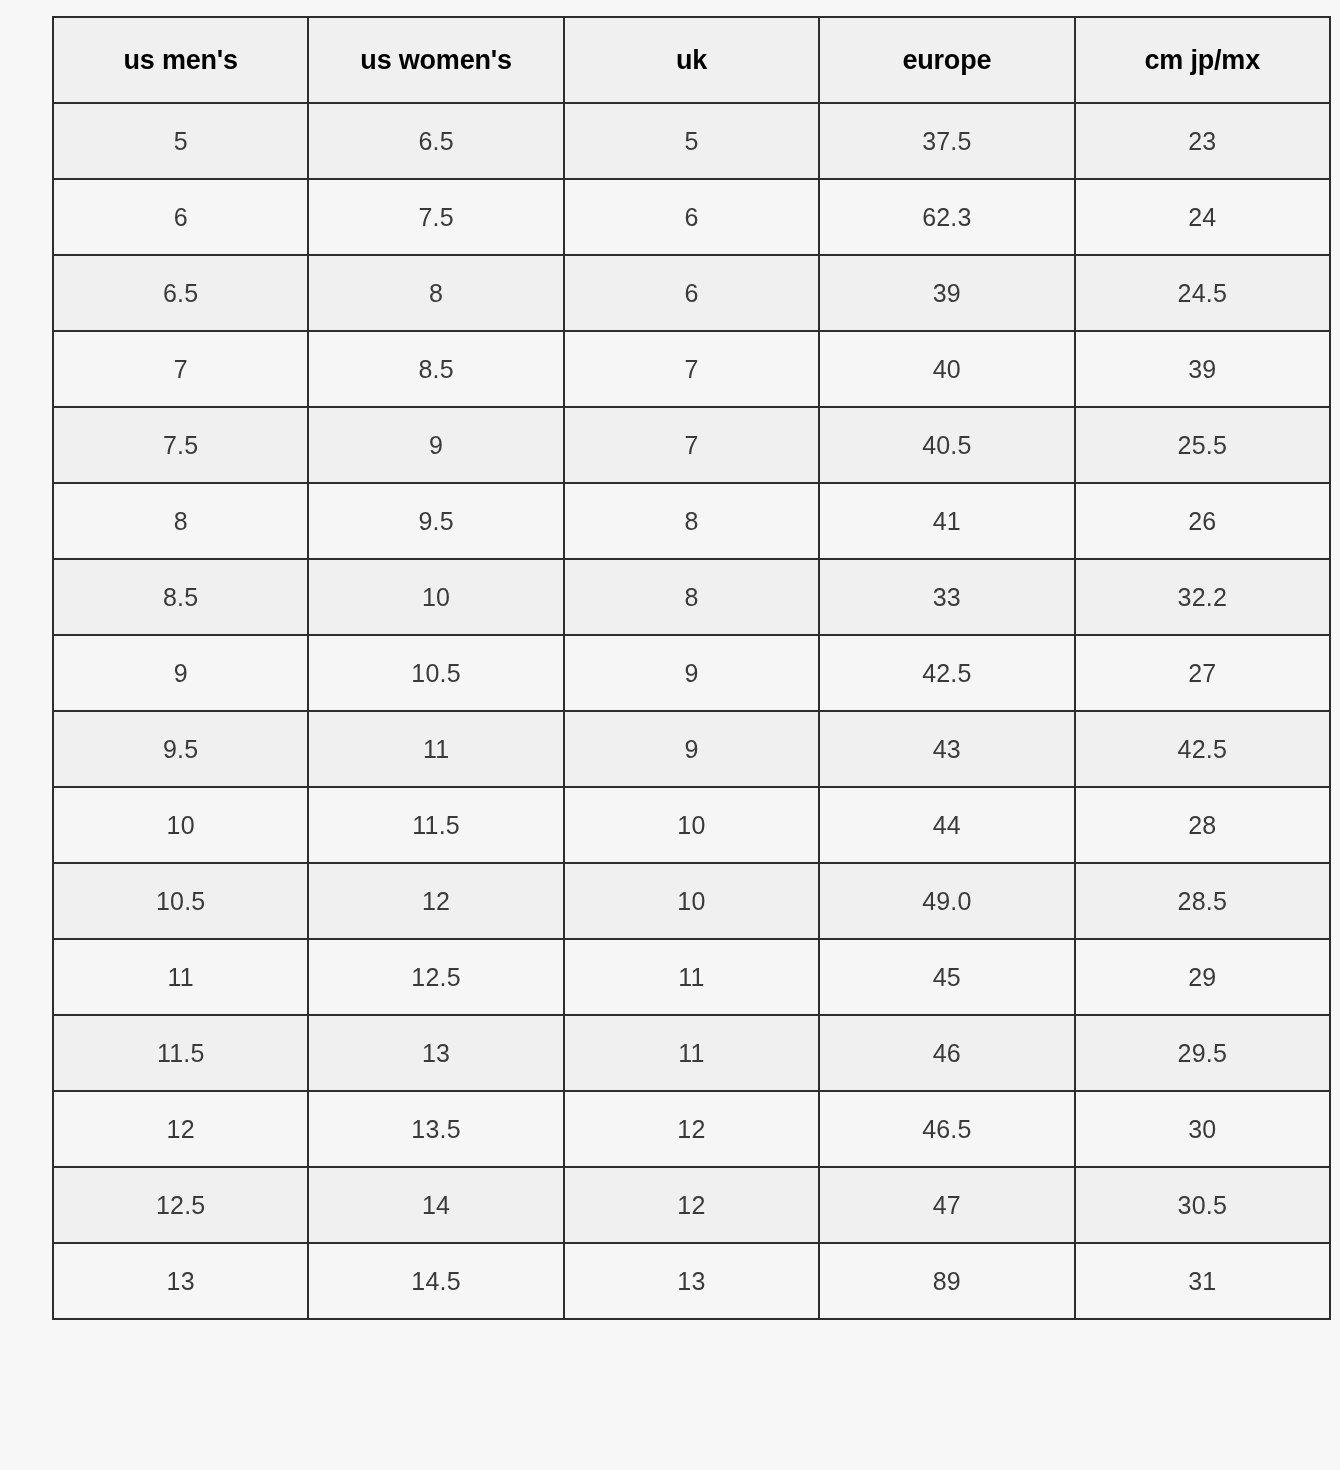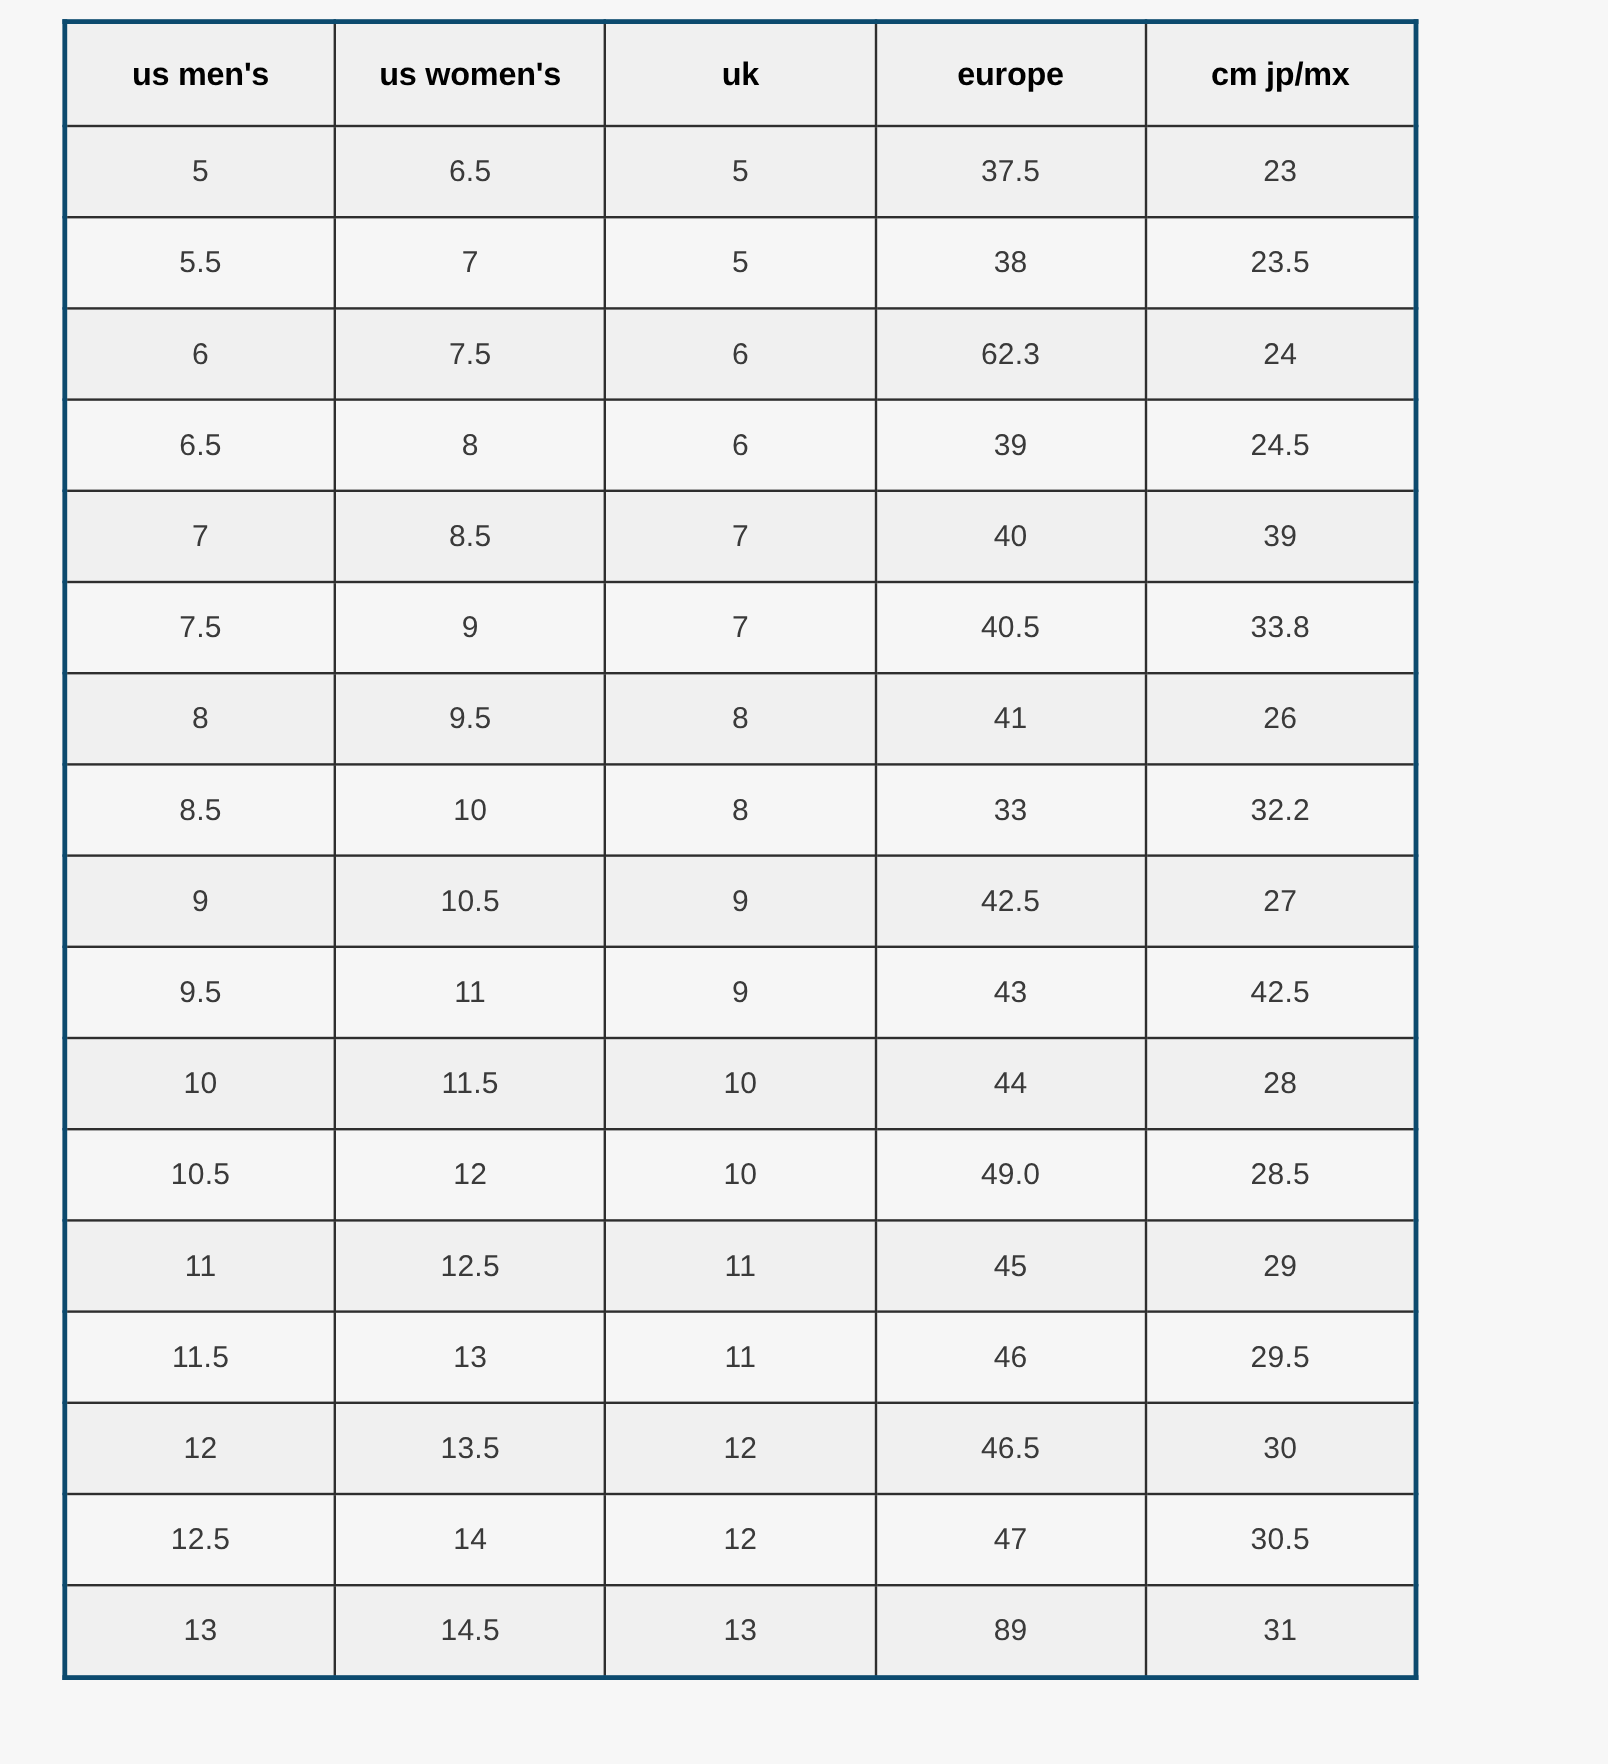--- a/index.html
+++ b/index.html
@@ -18,24 +18,24 @@
 
   #size-chart-wrapper {
     position: absolute;
     left: 52px;
     top: 16px;
     width: 1270px;
     height: 1426px;
   }
 
   table.size-table {
-    width: 1130px;
+    width: 1279px;
     border-collapse: collapse;
     table-layout: fixed;
-    border: 4px solid #0c4a6e;
+    border: 2px solid #0c4a6e;
   }
 
   table.size-table col { width: 20%; }
 
   table.size-table th,
   table.size-table td {
     border: 2px solid #2e2e2e;
     text-align: center;
     vertical-align: middle;
     padding: 0;
@@ -85,27 +85,20 @@
     </thead>
     <tbody>
       <tr>
         <td>5</td>
         <td>6.5</td>
         <td>5</td>
         <td>37.5</td>
         <td>23</td>
       </tr>
       <tr>
-        <td>5.5</td>
-        <td>7</td>
-        <td>5</td>
-        <td>38</td>
-        <td>23.5</td>
-      </tr>
-      <tr>
         <td>6</td>
         <td>7.5</td>
         <td>6</td>
         <td>62.3</td>
         <td>24</td>
       </tr>
       <tr>
         <td>6.5</td>
         <td>8</td>
         <td>6</td>
@@ -117,21 +110,21 @@
         <td>8.5</td>
         <td>7</td>
         <td>40</td>
         <td>39</td>
       </tr>
       <tr>
         <td>7.5</td>
         <td>9</td>
         <td>7</td>
         <td>40.5</td>
-        <td>33.8</td>
+        <td>25.5</td>
       </tr>
       <tr>
         <td>8</td>
         <td>9.5</td>
         <td>8</td>
         <td>41</td>
         <td>26</td>
       </tr>
       <tr>
         <td>8.5</td>

